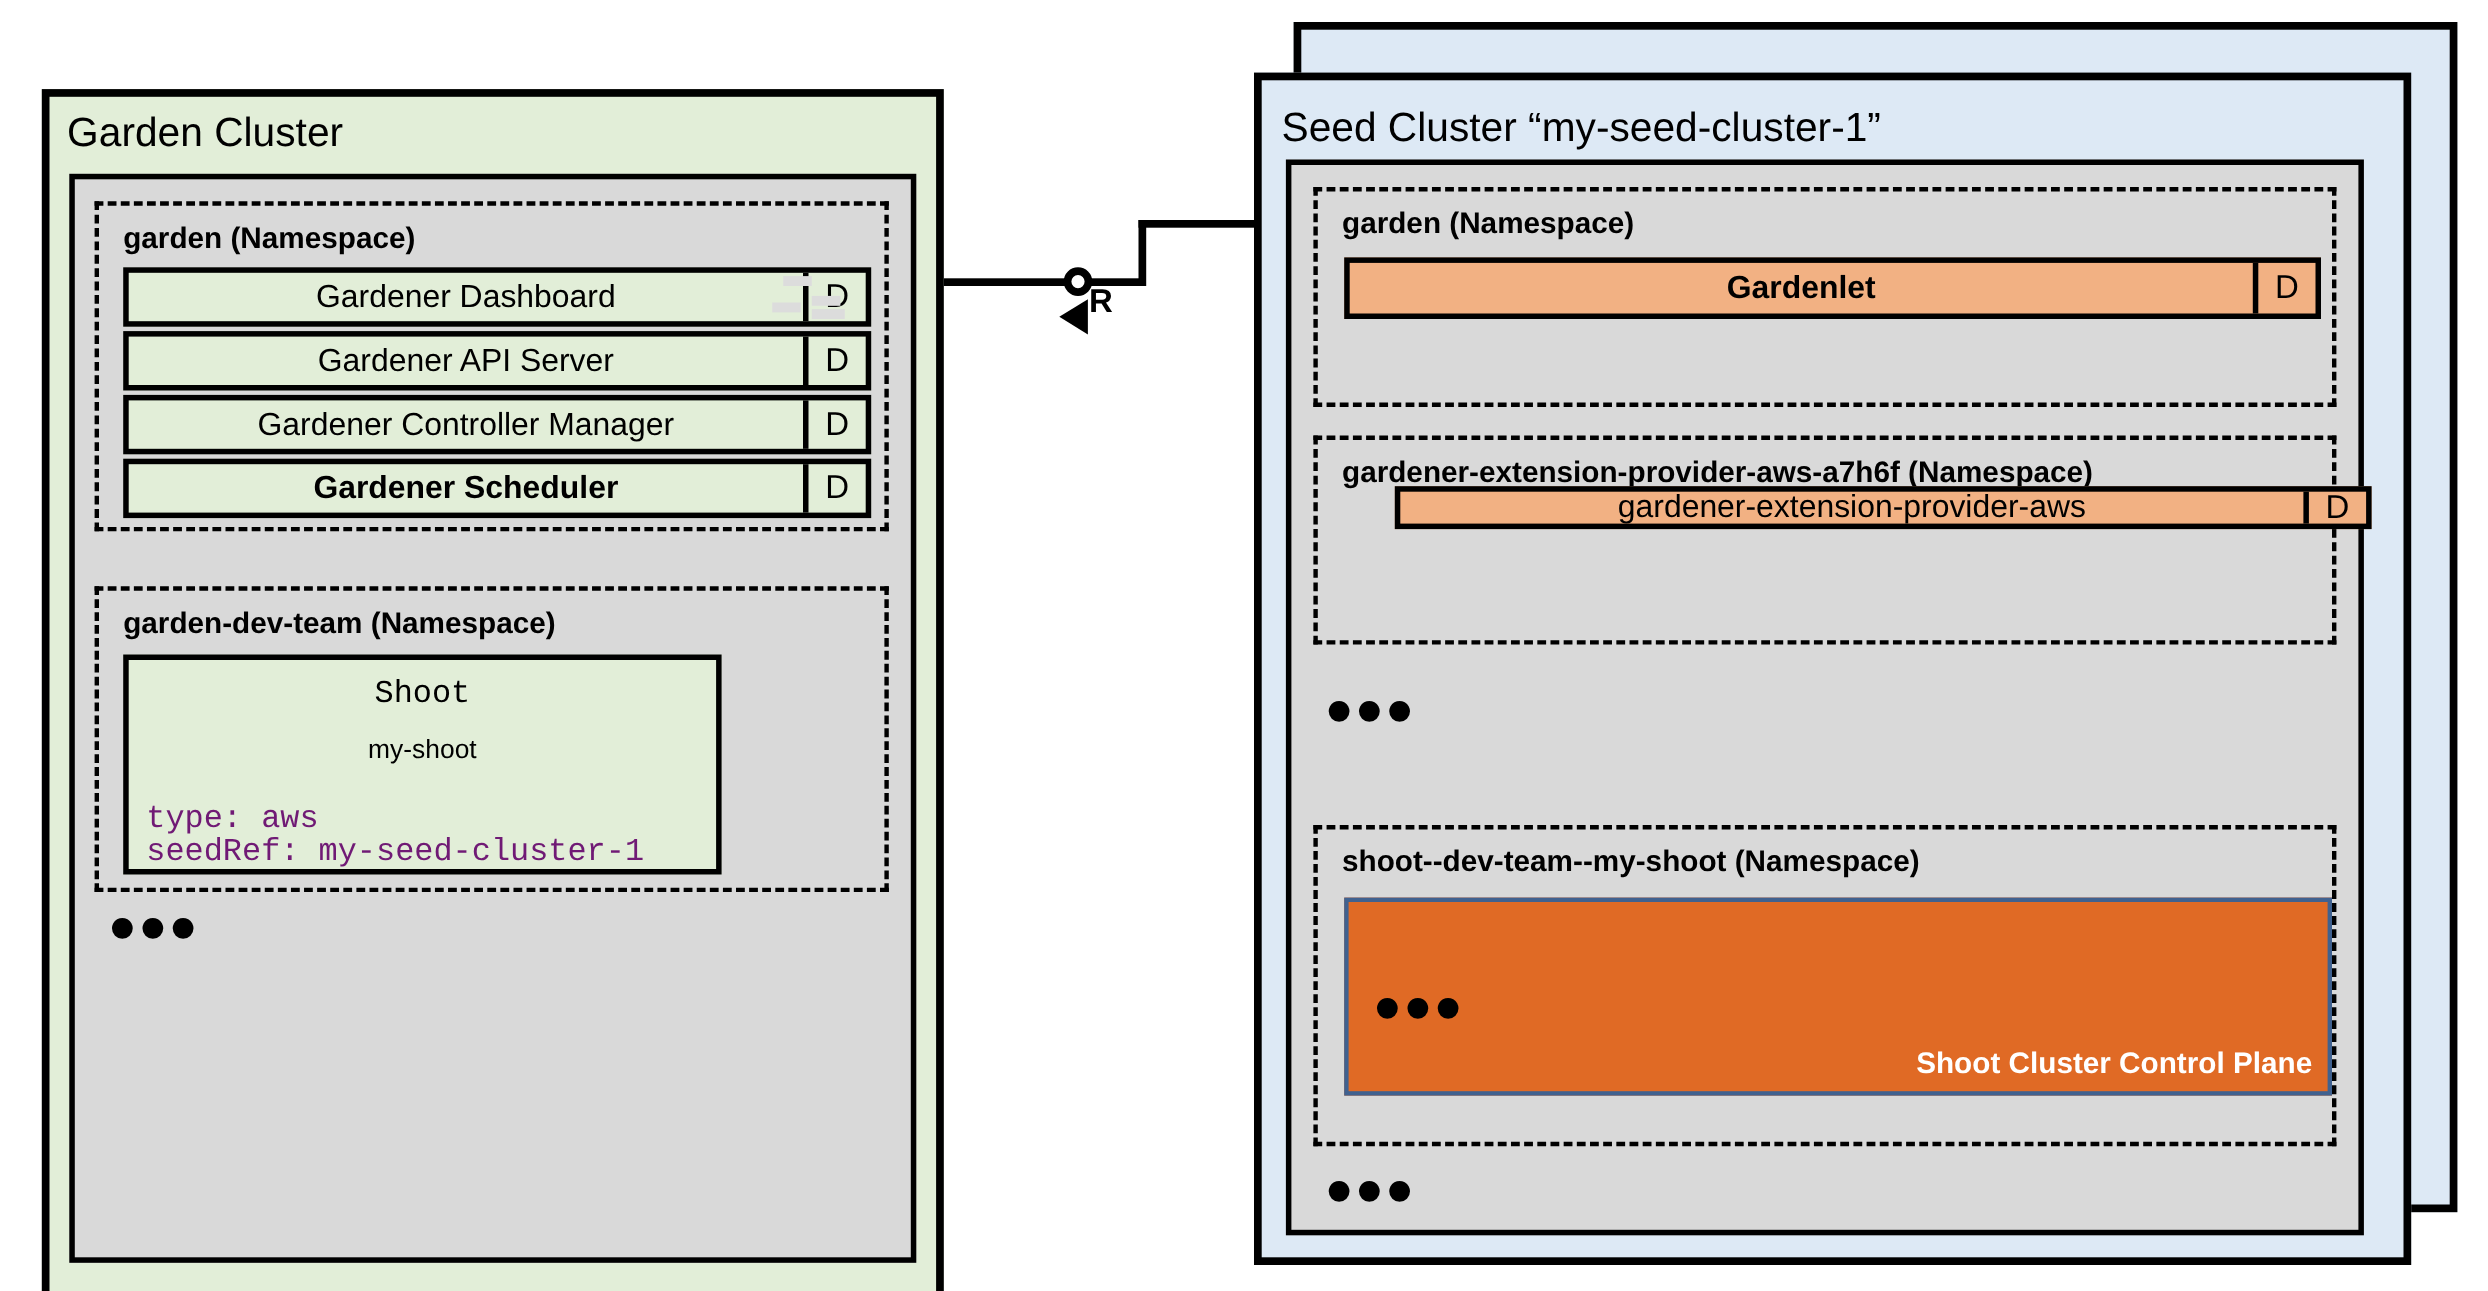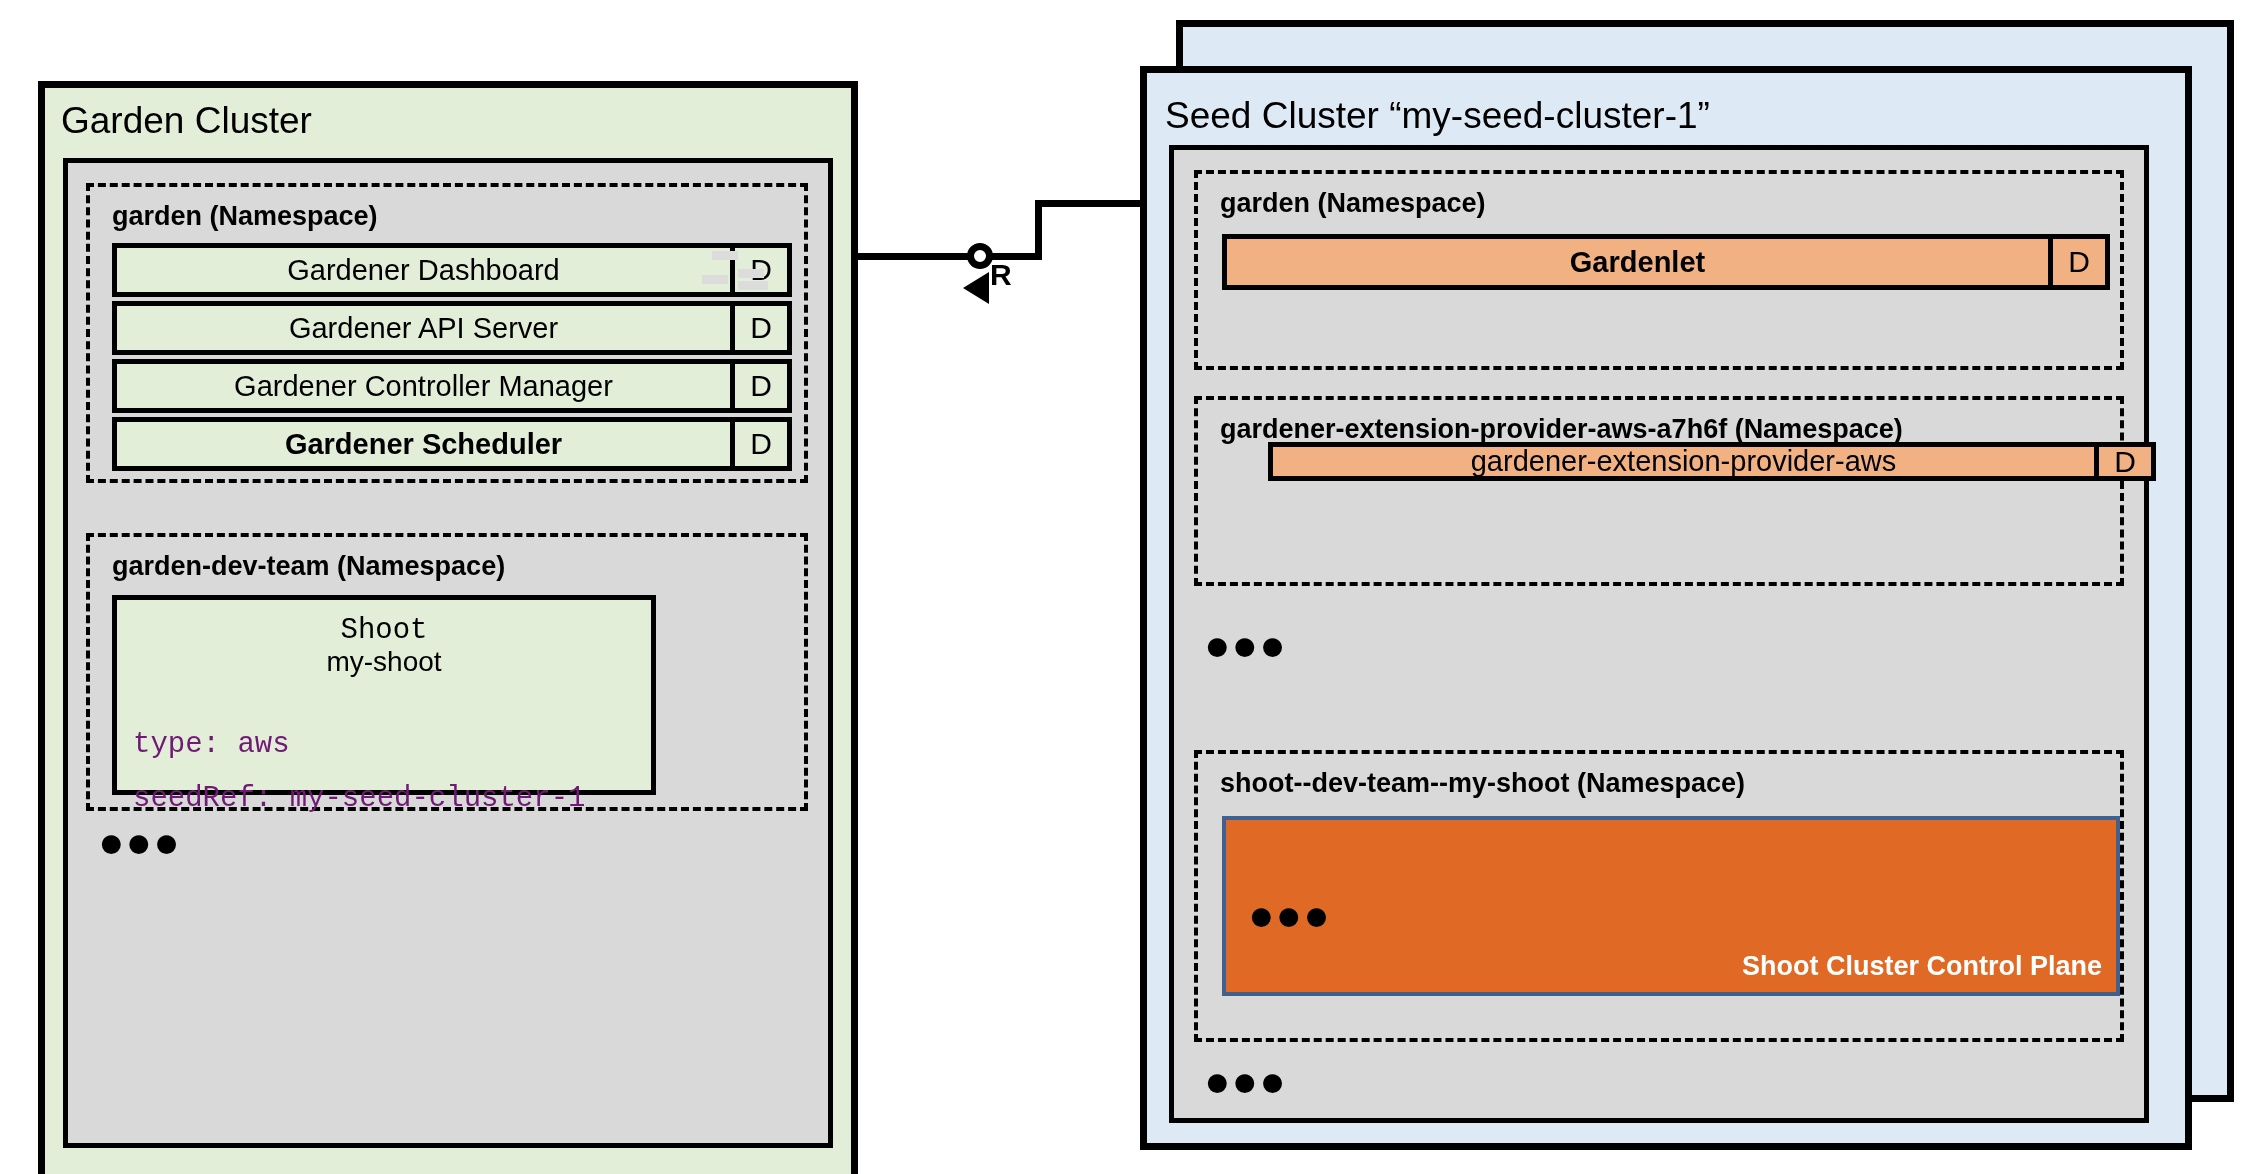--- a/index.html
+++ b/index.html
@@ -98,23 +98,23 @@
   .shoot-kind {
     position: absolute;
     left: 0; right: 0; top: 14px;
     text-align: center;
     font-family: "Liberation Mono", monospace;
     font-size: 29px;
     color: #000;
   }
   .shoot-name {
     position: absolute;
-    left: 0; right: 0; top: 46px;
+    left: 0; right: 0; top: 68px;
     text-align: center;
-    font-size: 28px;
+    font-size: 24px;
     color: #000;
   }
   .shoot-spec {
     position: absolute;
     left: 16px; top: 122px;
     font-family: "Liberation Mono", monospace;
     font-size: 29px;
     line-height: 46px;
     color: #701a75;
     white-space: pre;
@@ -235,21 +235,21 @@
         </div>
       </div>
 
       <div class="abs ns" style="left:18px; top:370px; width:722px; height:278px;">
         <div class="ns-title">garden-dev-team (Namespace)</div>
 
         <div class="abs shoot-card" style="left:22px; top:58px; width:544px; height:200px;">
           <div class="shoot-kind">Shoot</div>
           <div class="shoot-name">my-shoot</div>
           <div class="shoot-spec">type: aws</div>
-          <div class="shoot-spec" style="top:176px;">seedRef: my-seed-cluster-1</div>
+          <div class="shoot-spec" style="top:152px;">seedRef: my-seed-cluster-1</div>
         </div>
       </div>
 
       <div class="ellipsis" style="left:30px; top:670px;">●●●</div>
     </div>
   </div>
 
   <div class="conn-line" style="left:858px; top:253px; width:128px; height:7px;"></div>
 
   <div class="conn-line" style="left:1035px; top:200px; width:7px; height:60px;"></div>

